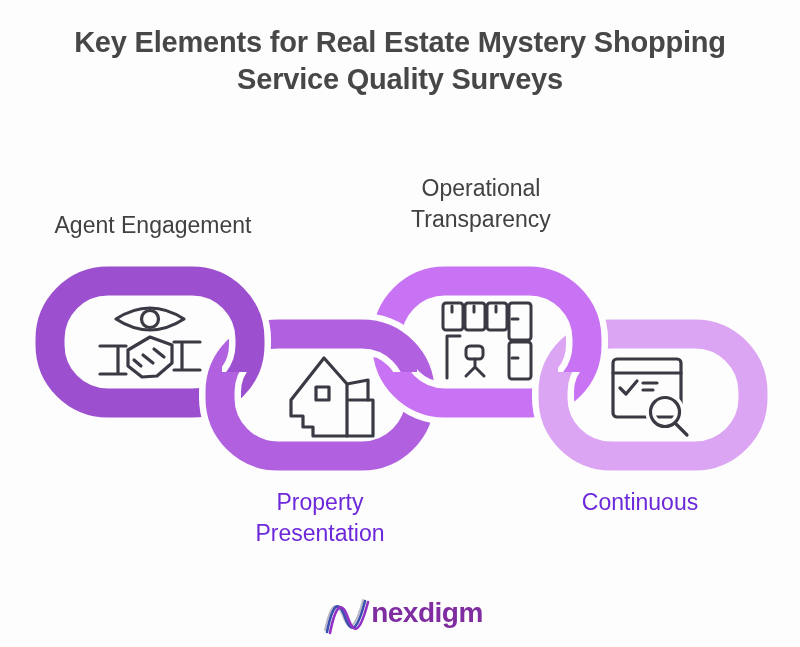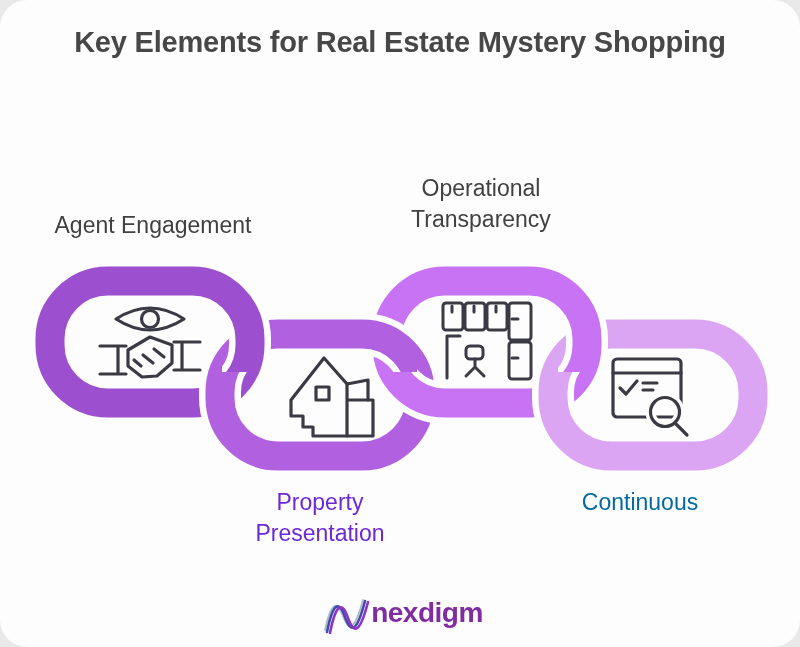--- a/index.html
+++ b/index.html
@@ -1,19 +1,19 @@
 <!DOCTYPE html>
 <html><head>
 <meta charset="utf-8">
 <style>
   html,body{margin:0;padding:0;}
   body{background:#e9e9e9;font-family:"Liberation Sans",sans-serif;}
   .stage{
     position:relative;width:800px;height:647px;margin:0 auto;
-    background:#fdfdfd;overflow:hidden;border-radius:27px;
+    background:#fdfdfd;overflow:hidden;
   }
   .title{
     position:absolute;top:24px;left:0;width:800px;
     text-align:center;font-weight:700;font-size:29px;line-height:37px;
     letter-spacing:-0.2px;
   }
   .title span{display:block;}
   .chain-svg{position:absolute;top:0;left:0;}
   .link-label{
     position:absolute;text-align:center;font-weight:400;font-size:23px;
@@ -32,20 +32,21 @@
     font-weight:700;font-size:28px;letter-spacing:-0.5px;
   }
 </style>
 </head>
 <body>
 
 <div class="stage">
 
   <div class="title" style="color: rgb(71, 71, 71);">
     <span>Key Elements for Real Estate Mystery Shopping</span>
+    <span>Service Quality Surveys</span>
   </div>
 
   <svg class="chain-svg" width="800" height="647" viewBox="0 0 800 647">
     <defs>
       <clipPath id="clip-j12">
           <rect x="222" y="306" width="64" height="66"></rect>
         </clipPath>
       <clipPath id="clip-j23">
           <rect x="353" y="306" width="64" height="66"></rect>
         </clipPath>
@@ -137,21 +138,21 @@
   <div class="link-label lbl-operational" style="color: rgb(65, 65, 65);">
     <span>Operational</span>
     <span>Transparency</span>
   </div>
 
   <div class="link-label lbl-property" style="color: #6d28d9;">
     <span>Property</span>
     <span>Presentation</span>
   </div>
 
-  <div class="link-label lbl-continuous" style="color: #0369a1; text-align: center;">
+  <div class="link-label lbl-continuous" style="color: #6d28d9; text-align: center;">
     <span>Continuous</span>
   </div>
 
   <div class="logo">
     <svg width="54" height="52" viewBox="0 0 54 52" fill="none" stroke-linecap="round">
       <path d="M8 43 C14 15 20 13 26 29 C32 45 38 43 46 13" stroke-width="2" stroke="#b9b9c6"></path>
       <path d="M10 45 C16 15 22 13 28 30 C34 47 40 45 48 14" stroke-width="2.6" stroke="#3b4fae"></path>
       <path d="M13 46 C19 16 25 14 31 31 C37 48 43 46 51 15" stroke-width="2.6" stroke="#9232c4"></path>
     </svg>
     <div class="logo-word" style="color: rgb(127, 45, 160);">nexdigm</div>

